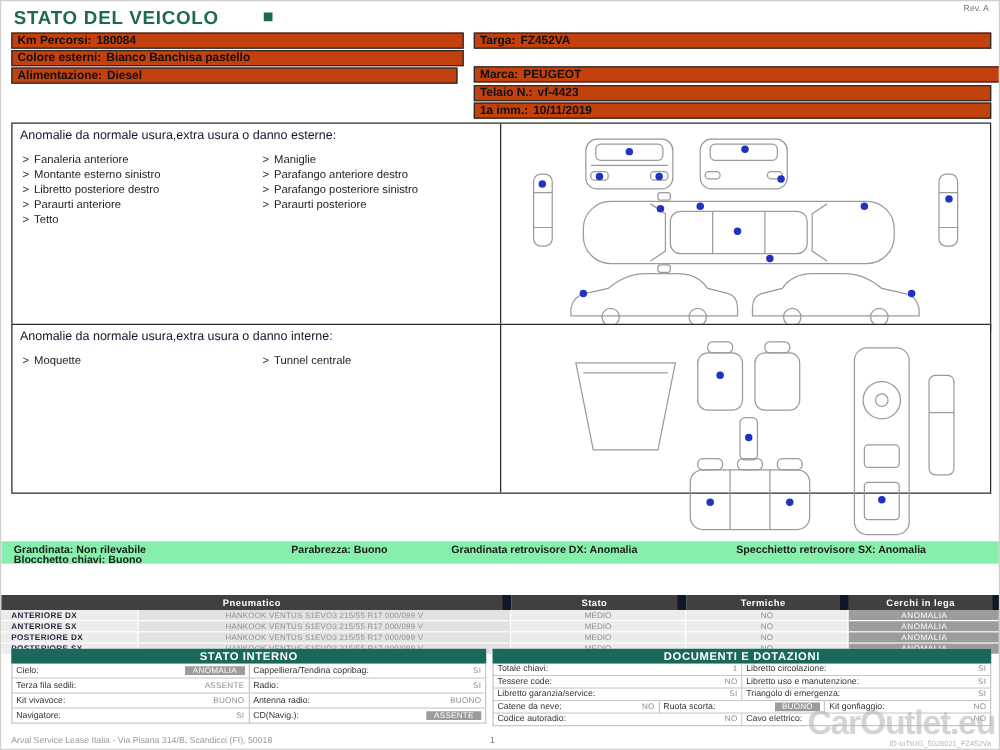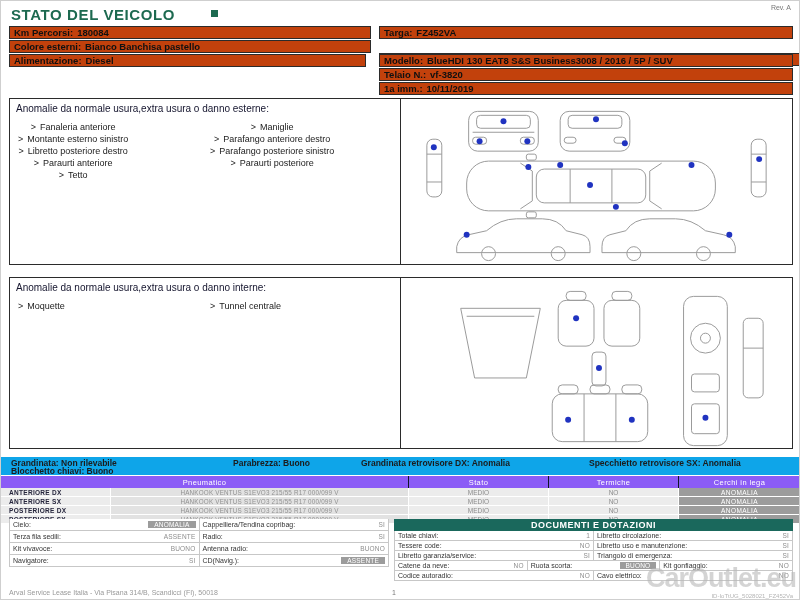--- a/index.html
+++ b/index.html
@@ -11,32 +11,32 @@
            color:#1d6a50; letter-spacing:.6px; }
   .title-square { position:absolute; left:210px; top:9px; width:7px; height:7px; background:#1d6a50; }
   .rev { position:absolute; right:8px; top:3px; font-size:7px; color:#777; }
 
   .info-row { position:absolute; height:13px; border:1px solid #2b2b2b; background:#c2410c;
               display:flex; align-items:center; gap:4px; padding:0 4px;
               font-size:9.5px; font-weight:bold; color:#101010; white-space:nowrap; overflow:hidden; }
 
   .section { position:absolute; left:8px; width:784px; border:1px solid #2b2b2b; background:#fff; }
   .sec-title { position:absolute; left:6px; top:4px; font-size:10px; font-weight:normal; color:#15152e; }
-  .anom-list { position:absolute; top:22px; font-size:9px; color:#222; line-height:12px;text-align:center; }
+  .anom-list { position:absolute; top:22px; font-size:9px; color:#222; line-height:12px; }
   .anom-item { white-space:nowrap; }
   .anom-item .it { margin-left:4px; }
   .diagram { position:absolute; right:0; top:0; bottom:0; width:392px; border-left:1px solid #2b2b2b; }
 
-  .statusbar { position:absolute; left:0; top:456px; width:800px; height:18px; background:#0ea5e9; }
+  .statusbar { position:absolute; left:0; top:432px; width:800px; height:18px; background:#86efac; }
   .sb-item { position:absolute; font-size:8.5px; font-weight:bold; color:#1c1c1c; white-space:nowrap; }
 
   .tires { position:absolute; left:0; top:475px; width:800px; }
   .th-row, .tr { display:grid; grid-template-columns:110px 298px 140px 130px 122px; }
-  .th { background:#8b5cf6; color:#fff; font-size:7.5px; font-weight:normal; text-align:center;
-        padding:1.5px 0; letter-spacing:.4px; border-right:1px solid #0f172a; }
+  .th { background:#404040; color:#fff; font-size:7.5px; font-weight:bold; text-align:center;
+        padding:1.5px 0; letter-spacing:.4px; border-right:7px solid #0f172a; }
   .th.span2 { grid-column:span 2; }
   .td { padding:1px 0; border-bottom:1px solid #fff; border-right:1px solid #fff; height:9px; }
   .td.pos  { background:#ececec; font-weight:bold; color:#26263d; padding-left:8px; font-size:6.5px; letter-spacing:.3px; }
   .td.tire { background:#e2e2e2; color:#929292; text-align:center; font-size:6.3px; letter-spacing:.2px; }
   .td.c    { background:#ececec; color:#8d8d8d; text-align:center; font-size:6.5px; }
   .td.badge{ background:#9c9c9c; color:#fff; text-align:center; font-size:6.5px; letter-spacing:.4px; }
 
   .btable { position:absolute; top:518px; background:#fff; }
   .btable .bar { height:12px; color:#fff; font-weight:bold; font-size:9px; letter-spacing:.5px;
                  background:#1a685c; display:flex; align-items:center; justify-content:center; }
@@ -82,27 +82,23 @@
   </div>
 
   <div class="info-row" style="left:378px;top:25px;width:414px">
     <span>Targa:</span>
     <span>FZ452VA</span>
   </div>
   <div class="info-row" style="left:378px;top:52px;width:484px">
     <span>Marca:</span>
     <span>PEUGEOT</span>
   </div>
-  <div class="info-row" style="left:378px;top:53px;width:414px">
-    <span>Modello:</span>
-    <span>BlueHDI 130 EAT8 S&amp;S Business3008 / 2016 / 5P / SUV</span>
-  </div>
   <div class="info-row" style="left:378px;top:67px;width:414px">
     <span>Telaio N.:</span>
-    <span>vf-3820</span>
+    <span>vf-4423</span>
   </div>
   <div class="info-row" style="left:378px;top:81px;width:414px">
     <span>1a imm.:</span>
     <span>10/11/2019</span>
   </div>
 
   <div class="section" style="top:97px;height:167px">
     <div class="sec-title">Anomalie da normale usura,extra usura o danno esterne:</div>
     <div class="anom-list" style="left:8px">
       <div class="anom-item"><span>&gt;</span><span class="it">Fanaleria anteriore</span></div>
@@ -163,21 +159,21 @@
           <circle class="dot" cx="216" cy="108" r="3"></circle>
           <circle class="dot" cx="292" cy="66" r="3"></circle>
           <circle class="dot" cx="66" cy="136" r="3"></circle>
           <circle class="dot" cx="330" cy="136" r="3"></circle>
           <circle class="dot" cx="360" cy="60" r="3"></circle>
         </g>
       </svg>
     </div>
   </div>
 
-  <div class="section" style="top:276px;height:172px">
+  <div class="section" style="top:258px;height:136px">
     <div class="sec-title">Anomalie da normale usura,extra usura o danno interne:</div>
     <div class="anom-list" style="left:8px">
       <div class="anom-item"><span>&gt;</span><span class="it">Moquette</span></div>
     </div>
     <div class="anom-list" style="left:200px">
       <div class="anom-item"><span>&gt;</span><span class="it">Tunnel centrale</span></div>
     </div>
     <div class="diagram">
       <svg viewBox="0 0 392 186" width="390" height="186">
         <g class="ln">
@@ -267,20 +263,21 @@
     <div class="tr">
       <div class="td pos">POSTERIORE SX</div>
       <div class="td tire">HANKOOK VENTUS S1EVO3 215/55 R17 000/099 V</div>
       <div class="td c">MEDIO</div>
       <div class="td c">NO</div>
       <div class="td badge">ANOMALIA</div>
     </div>
   </div>
 
   <div class="btable bl" style="left:8px;width:380px">
+    <div class="bar">STATO INTERNO</div>
     <div class="brow">
       <div class="bcell">
           <span class="lbl">Cielo:</span>
           <span class="val badge2">ANOMALIA</span>
         </div>
       <div class="bcell">
           <span class="lbl">Cappelliera/Tendina copribag:</span>
           <span class="val">SI</span>
         </div>
     </div>

